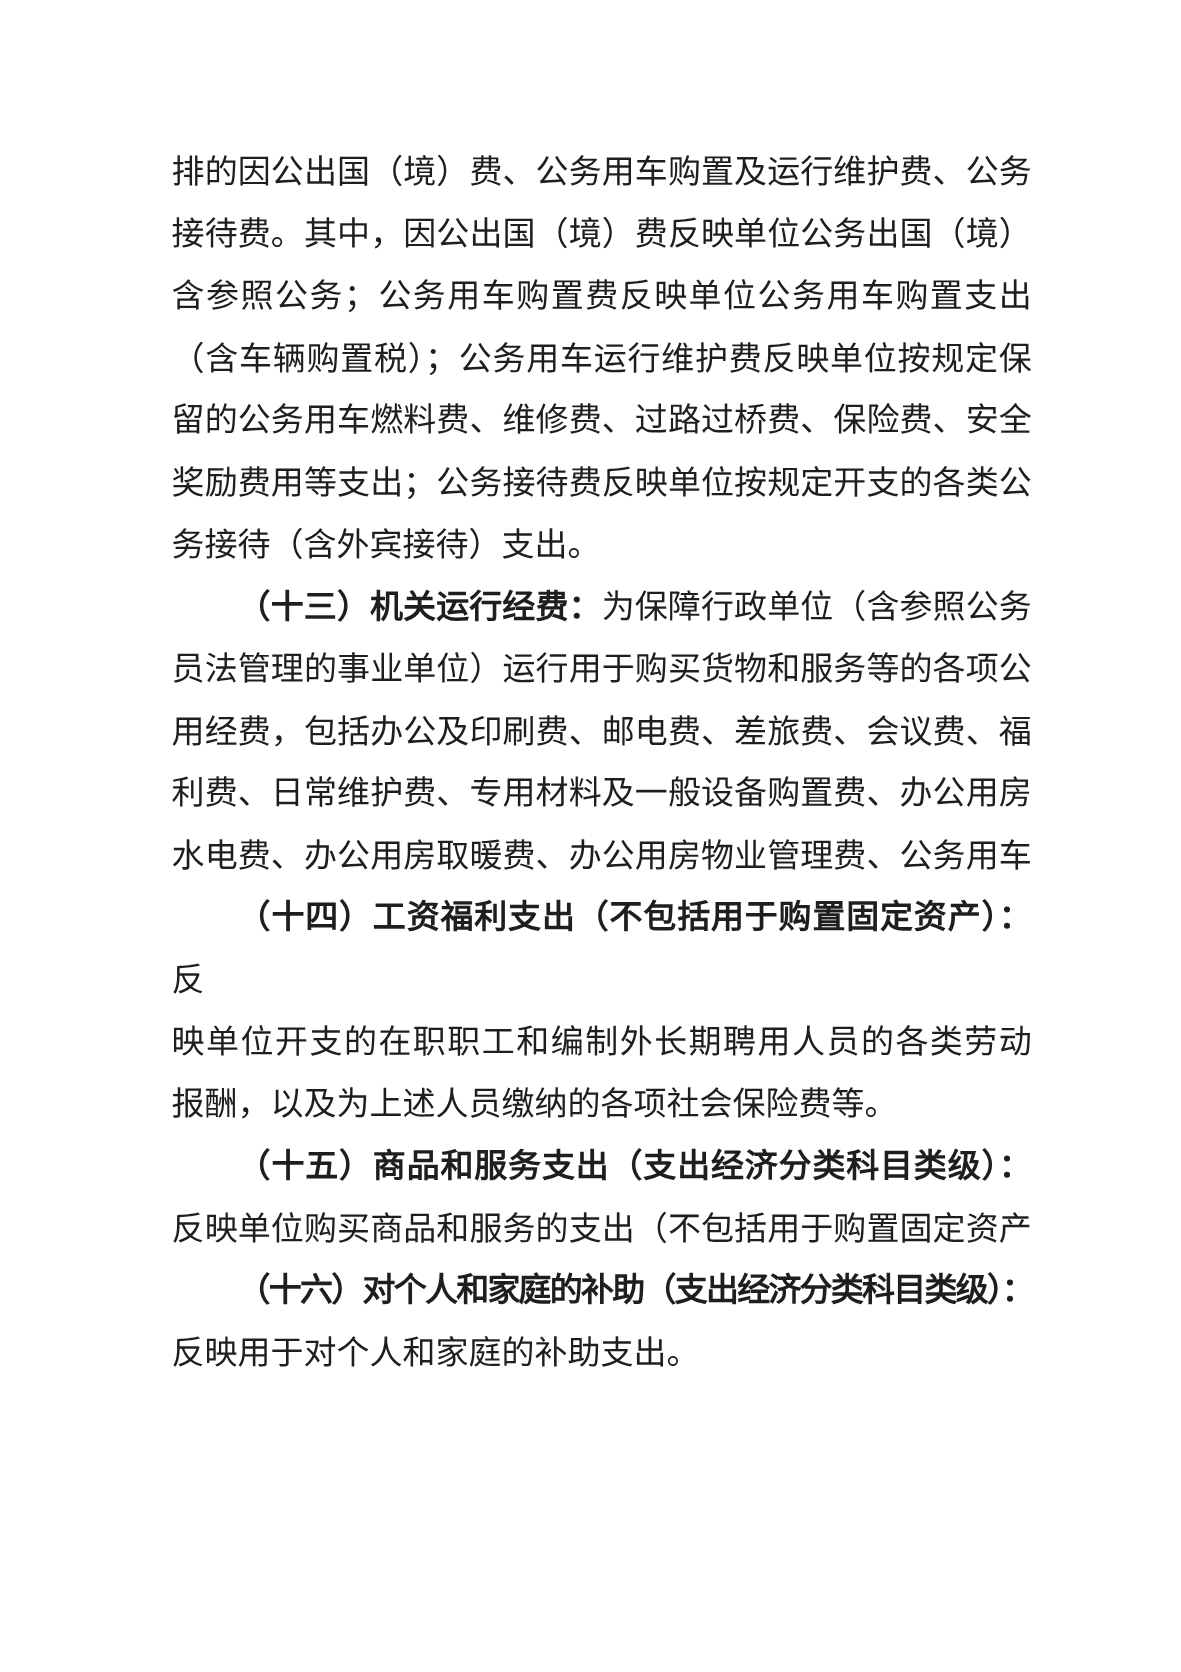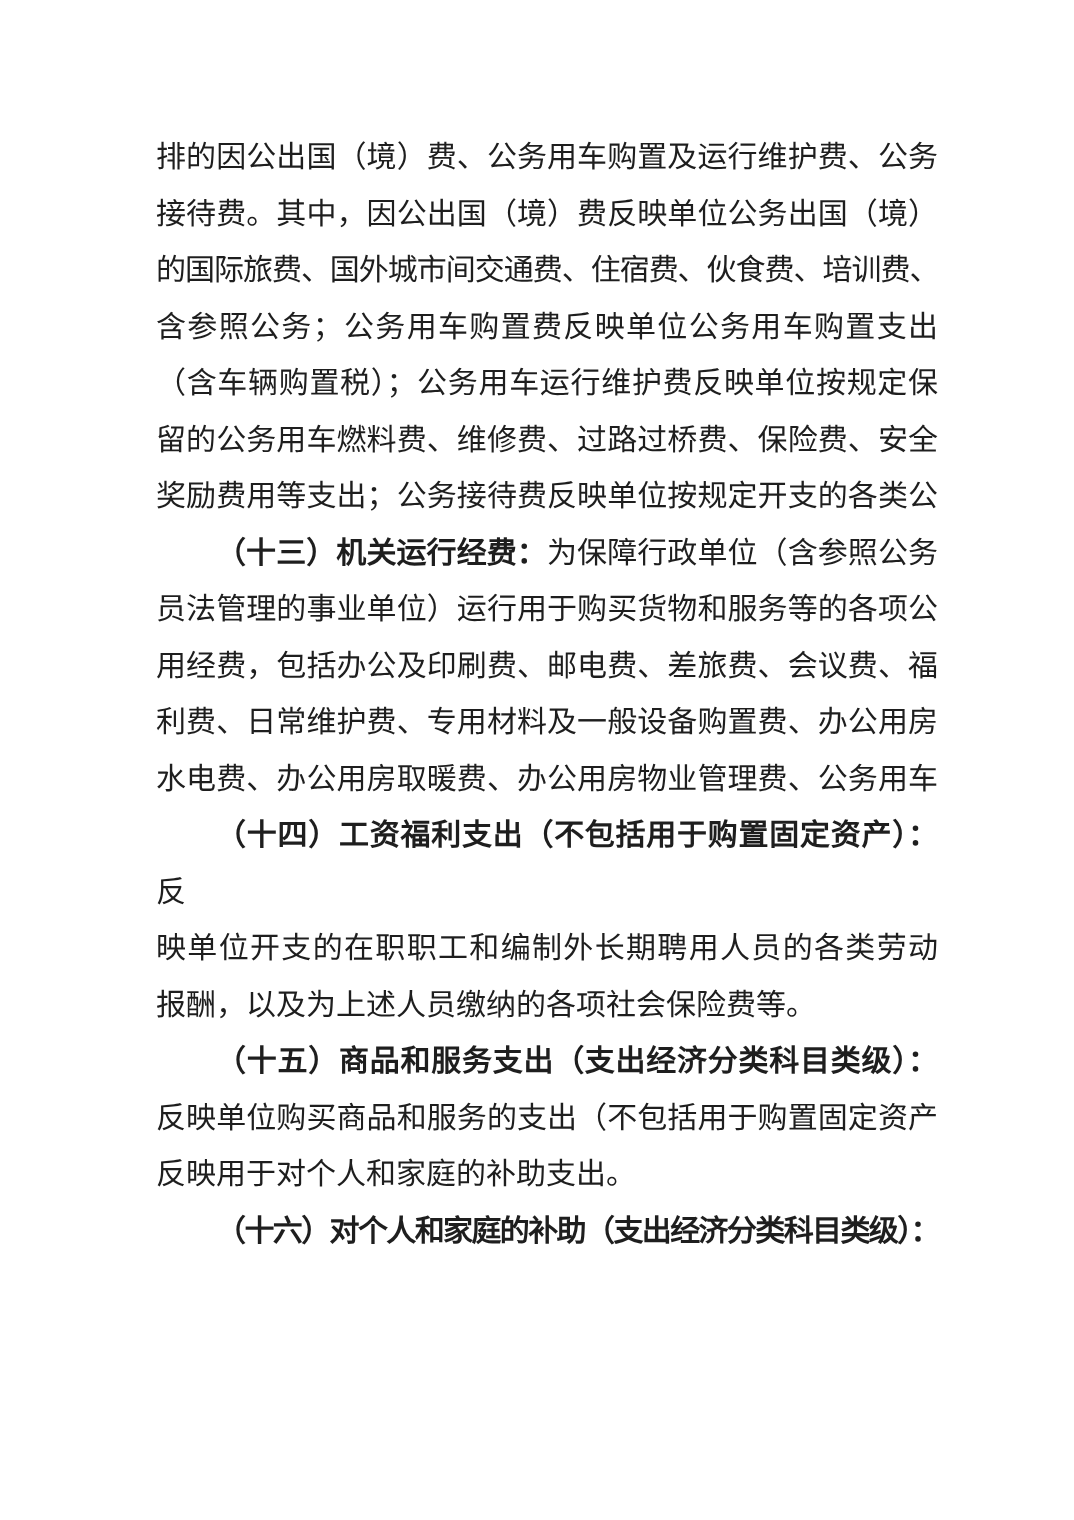--- a/index.html
+++ b/index.html
@@ -40,31 +40,31 @@
   .run { font-weight: 400; }
   .run.b { font-weight: 700; }
 </style>
 </head>
 <body>
 
 <div class="page">
   <div class="doc" id="doc-body" style="color: rgb(30, 30, 30);">
       <div class="line fill"><span class="run">排的因公出国（境）费、公务用车购置及运行维护费、公务</span></div>
       <div class="line fill"><span class="run">接待费。其中，因公出国（境）费反映单位公务出国（境）</span></div>
-      <div class="line fill" style="letter-spacing: -1.44px;"><span class="run">的国际旅费、国外城市间交通费、住宿费、伙食费、培训费、</span></div>
       <div class="line fill"><span class="run">含参照公务；公务用车购置费反映单位公务用车购置支出</span></div>
       <div class="line fill"><span class="run">（含车辆购置税）；公务用车运行维护费反映单位按规定保</span></div>
       <div class="line fill"><span class="run">留的公务用车燃料费、维修费、过路过桥费、保险费、安全</span></div>
       <div class="line fill"><span class="run">奖励费用等支出；公务接待费反映单位按规定开支的各类公</span></div>
+      <div class="line"><span class="run">务接待（含外宾接待）支出。</span></div>
       <div class="line fill indent"><span class="run b">（十三）机关运行经费：</span><span class="run">为保障行政单位（含参照公务</span></div>
       <div class="line fill"><span class="run">员法管理的事业单位）运行用于购买货物和服务等的各项公</span></div>
       <div class="line fill"><span class="run">用经费，包括办公及印刷费、邮电费、差旅费、会议费、福</span></div>
       <div class="line fill"><span class="run">利费、日常维护费、专用材料及一般设备购置费、办公用房</span></div>
       <div class="line fill"><span class="run">水电费、办公用房取暖费、办公用房物业管理费、公务用车</span></div>
       <div class="line fill indent"><span class="run b">（十四）工资福利支出（不包括用于购置固定资产）：</span><span class="run">反</span></div>
       <div class="line fill"><span class="run">映单位开支的在职职工和编制外长期聘用人员的各类劳动</span></div>
       <div class="line"><span class="run">报酬，以及为上述人员缴纳的各项社会保险费等。</span></div>
       <div class="line fill indent"><span class="run b">（十五）商品和服务支出（支出经济分类科目类级）：</span></div>
       <div class="line fill"><span class="run">反映单位购买商品和服务的支出（不包括用于购置固定资产</span></div>
+      <div class="line fill indent" style="letter-spacing: -2.63px;"><span class="run b">（十六）对个人和家庭的补助（支出经济分类科目类级）：</span></div>
       <div class="line"><span class="run">反映用于对个人和家庭的补助支出。</span></div>
-      <div class="line fill indent" style="letter-spacing: -2.63px;"><span class="run b">（十六）对个人和家庭的补助（支出经济分类科目类级）：</span></div>
     </div>
 </div>
 
 </body></html>

